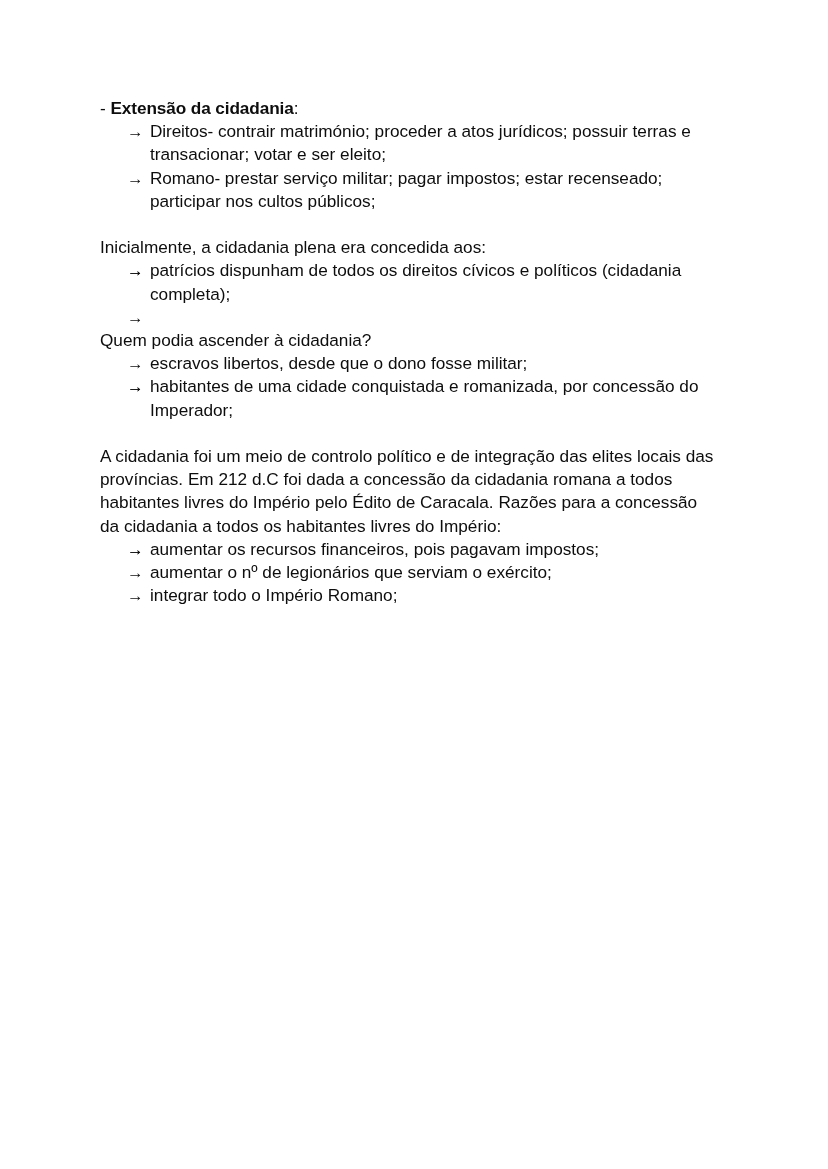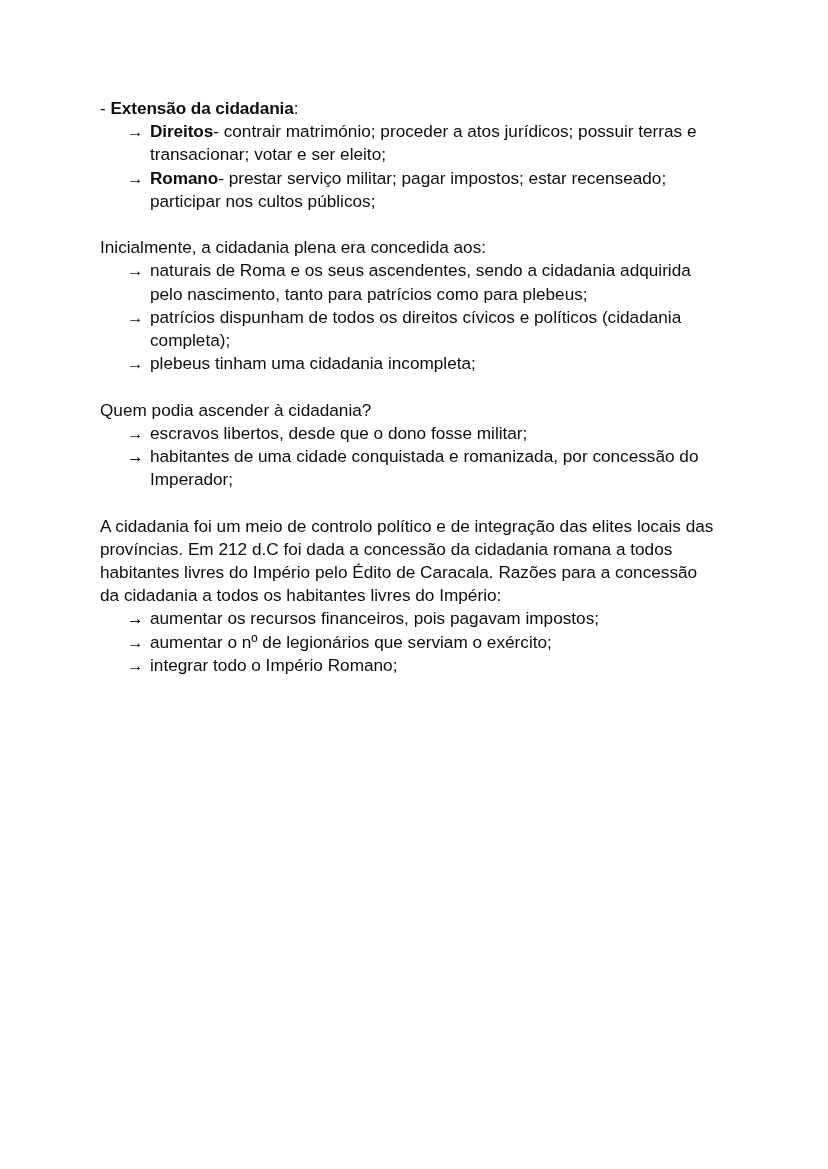--- a/index.html
+++ b/index.html
@@ -61,21 +61,21 @@
     position: absolute;
     left: 27px;
     top: 0;
     width: 20px;
     font-size: 16.5px;
     line-height: 23.2px;
     font-weight: 600;
     color: #0d0d0d;
   }
   ul.arrow-list > li .lead {
-    font-weight: 700;
+    font-weight: 400;
     letter-spacing: -0.1px;
   }
 
   .gap {
     height: 23.2px;
   }
 </style>
 </head>
 <body>
 
@@ -93,27 +93,27 @@
         <span class="arrow">→</span><span class="lead">Romano</span><span>- prestar serviço militar; pagar impostos; estar recenseado; participar nos cultos públicos;</span>
       </li>
     </ul>
 
     <div class="gap"></div>
 
     <p class="para">Inicialmente, a cidadania plena era concedida aos:</p>
 
     <ul class="arrow-list">
       <li>
-        <span class="arrow">→</span><span>naturais de Roma e os seus ascendentes, sendo a cidadania adquirida pelo nascimento, tanto para patrícios como para plebeus;</span>
+        <span class="arrow">→</span>
       </li>
       <li>
         <span class="arrow">→</span><span>patrícios dispunham de todos os direitos cívicos e políticos (cidadania completa);</span>
       </li>
       <li>
-        <span class="arrow">→</span><span>plebeus tinham uma cidadania incompleta;</span>
+        <span class="arrow">→</span>
       </li>
     </ul>
 
     <div class="gap"></div>
 
     <p class="para">Quem podia ascender à cidadania?</p>
 
     <ul class="arrow-list">
       <li>
         <span class="arrow">→</span><span>escravos libertos, desde que o dono fosse militar;</span>

